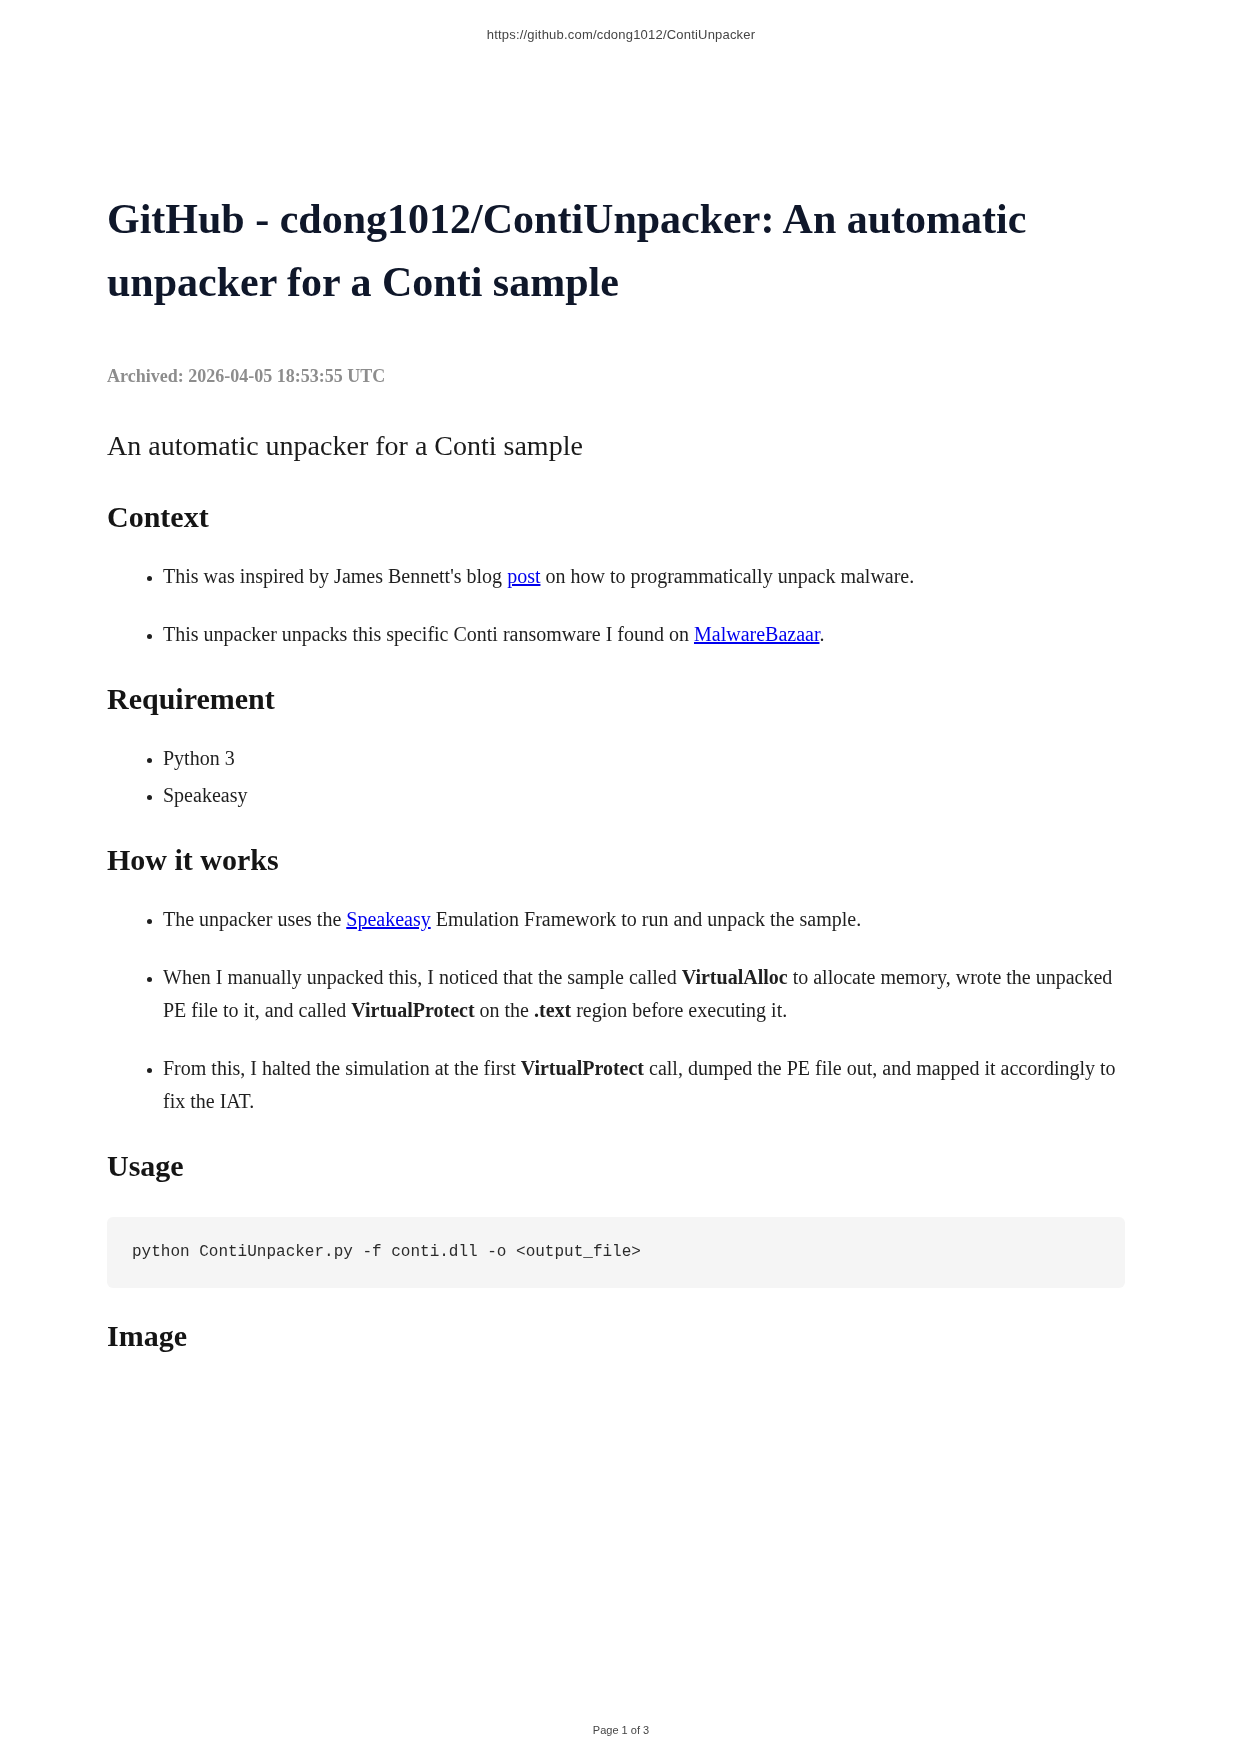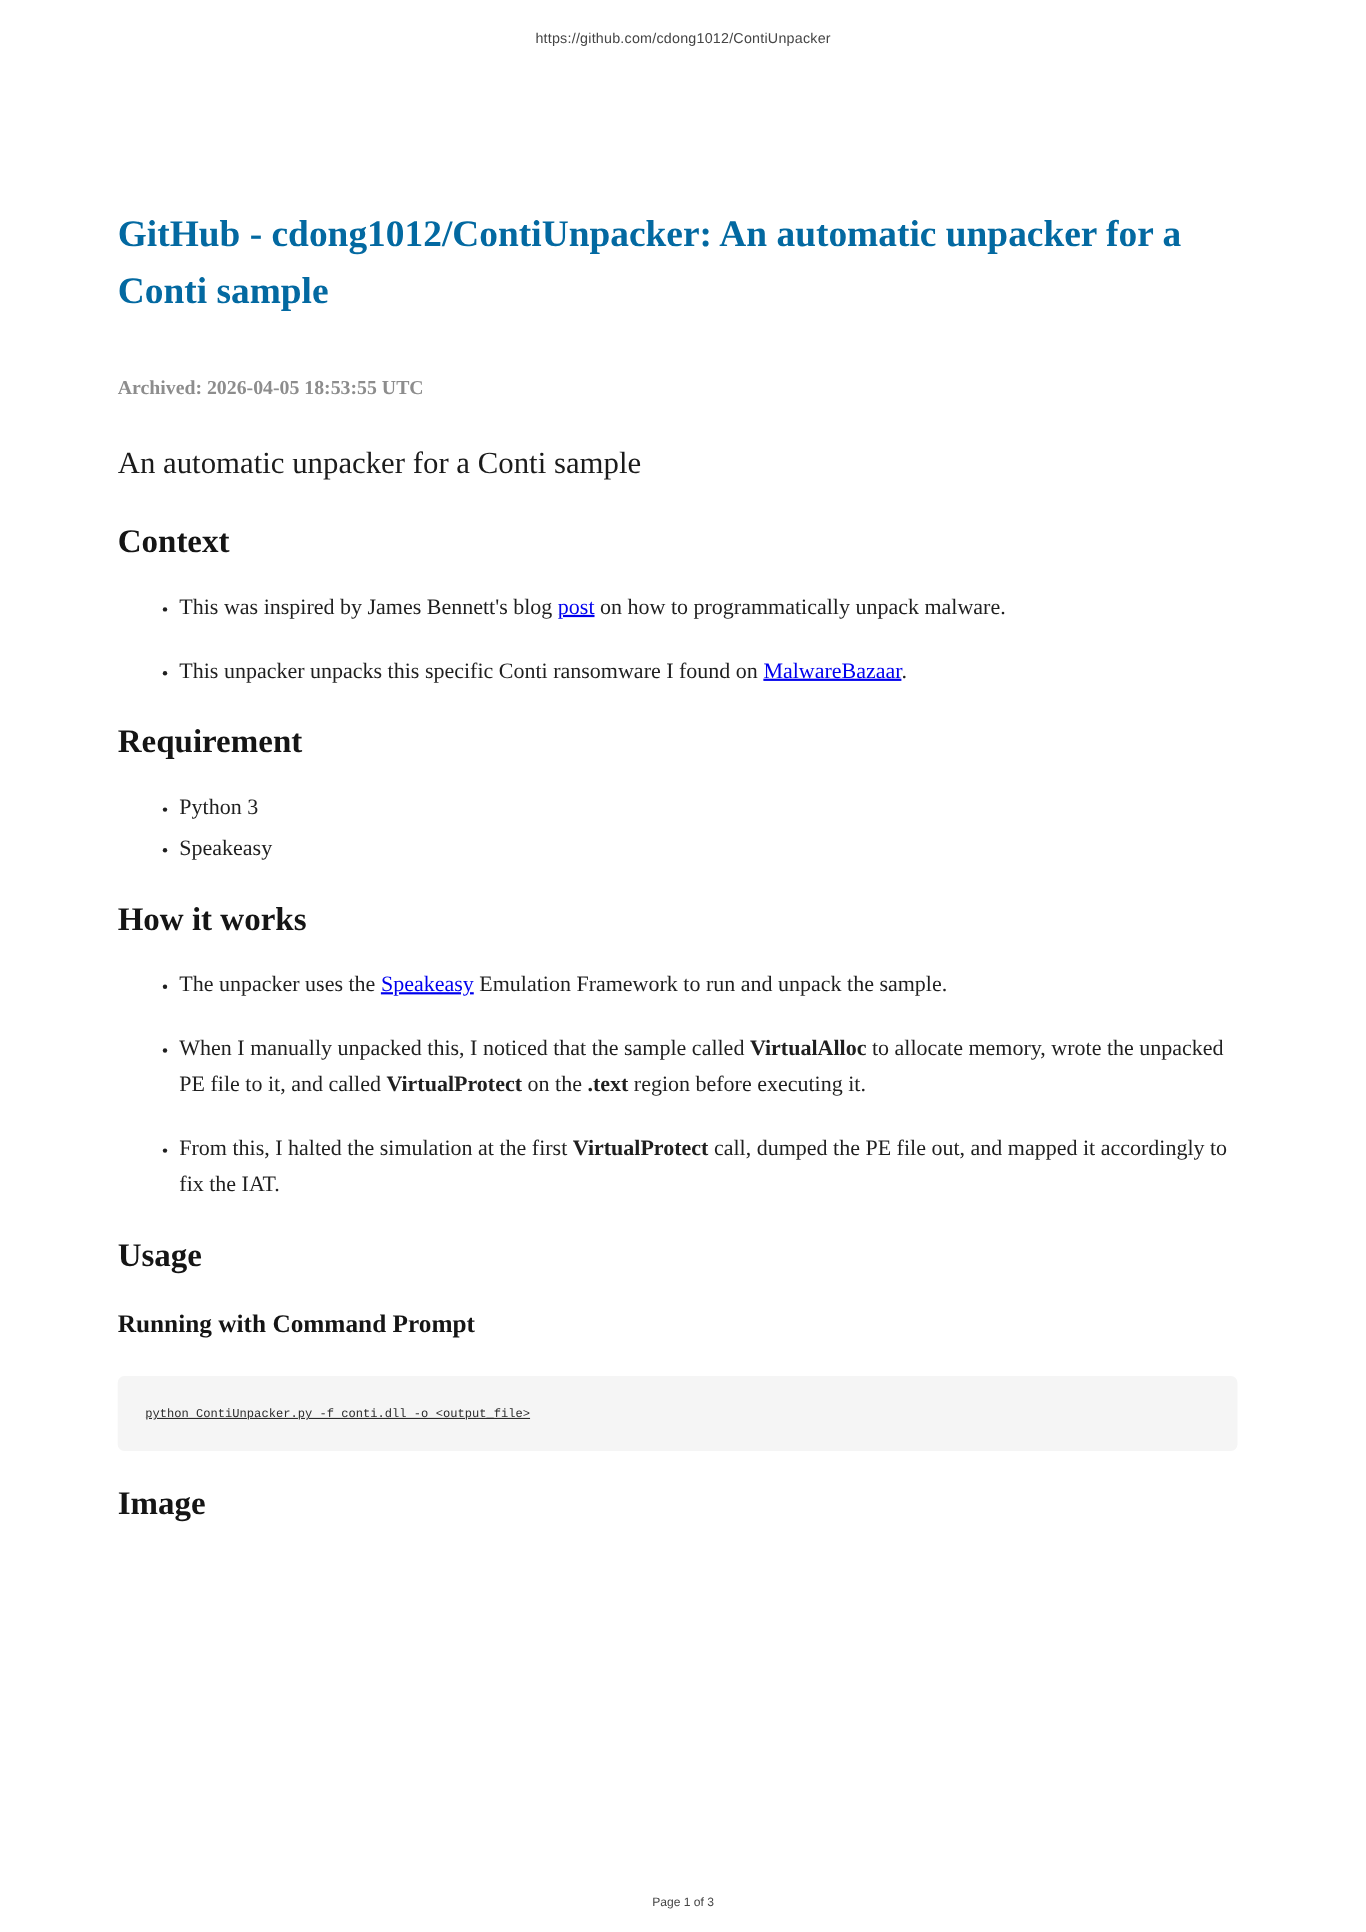--- a/index.html
+++ b/index.html
@@ -24,24 +24,24 @@
     letter-spacing: 0.2px;
   }
   .content {
     position: absolute;
     top: 0;
     left: 107px;
     width: 1018px;
     padding-top: 188px;
   }
   h1.title {
-    font-size: 34px;
+    font-size: 42px;
     line-height: 1.5;
     font-weight: bold;
-    color: #0369a1;
+    color: #0f172a;
     margin: 0 0 50px 0;
   }
   p.byline {
     font-size: 20px;
     line-height: 1.4;
     color: #3d3d3d;
     margin: 0 0 26px 0;
   }
   p.archived {
     font-size: 18px;
@@ -85,25 +85,24 @@
   pre.code-block {
     margin: 32px 0 0 0;
     background: #f5f5f5;
     border-radius: 6px;
     padding: 26px 25px;
     width: 1018px;
     overflow: hidden;
   }
   pre.code-block code {
     font-family: "Liberation Mono", "DejaVu Sans Mono", monospace;
-    font-size: 11px;
+    font-size: 16px;
     line-height: 1.15;
     color: #2b2b2b;
     white-space: pre;
-    text-decoration: underline;
   }
   .page-footer {
     position: absolute;
     bottom: 20px;
     left: 0; right: 0;
     text-align: center;
     font-family: "Liberation Sans", sans-serif;
     font-size: 11px;
     color: #454545;
   }
@@ -136,21 +135,20 @@
 
   <h2 class="section-heading">How it works</h2>
   <ul class="loose">
     <li><span>The unpacker uses the </span><a class="link" href="#">Speakeasy</a><span> Emulation Framework to run and unpack the sample.</span></li>
     <li><span>When I manually unpacked this, I noticed that the sample called </span><strong>VirtualAlloc</strong><span> to allocate memory, wrote the unpacked PE file to it, and called </span><strong>VirtualProtect</strong><span> on the </span><strong>.text</strong><span> region before executing it.</span></li>
     <li><span>From this, I halted the simulation at the first </span><strong>VirtualProtect</strong><span> call, dumped the PE file out, and mapped it accordingly to fix the IAT.</span></li>
   </ul>
 
   <h2 class="section-heading">Usage</h2>
 
-  <h3 class="sub-heading">Running with Command Prompt</h3>
 
   <pre class="code-block"><code>python ContiUnpacker.py -f conti.dll -o &lt;output_file&gt;</code></pre>
 
   <h2 class="section-heading">Image</h2>
 
 </div>
 
 <div class="page-footer">Page 1 of 3</div>
 
 </body></html>

